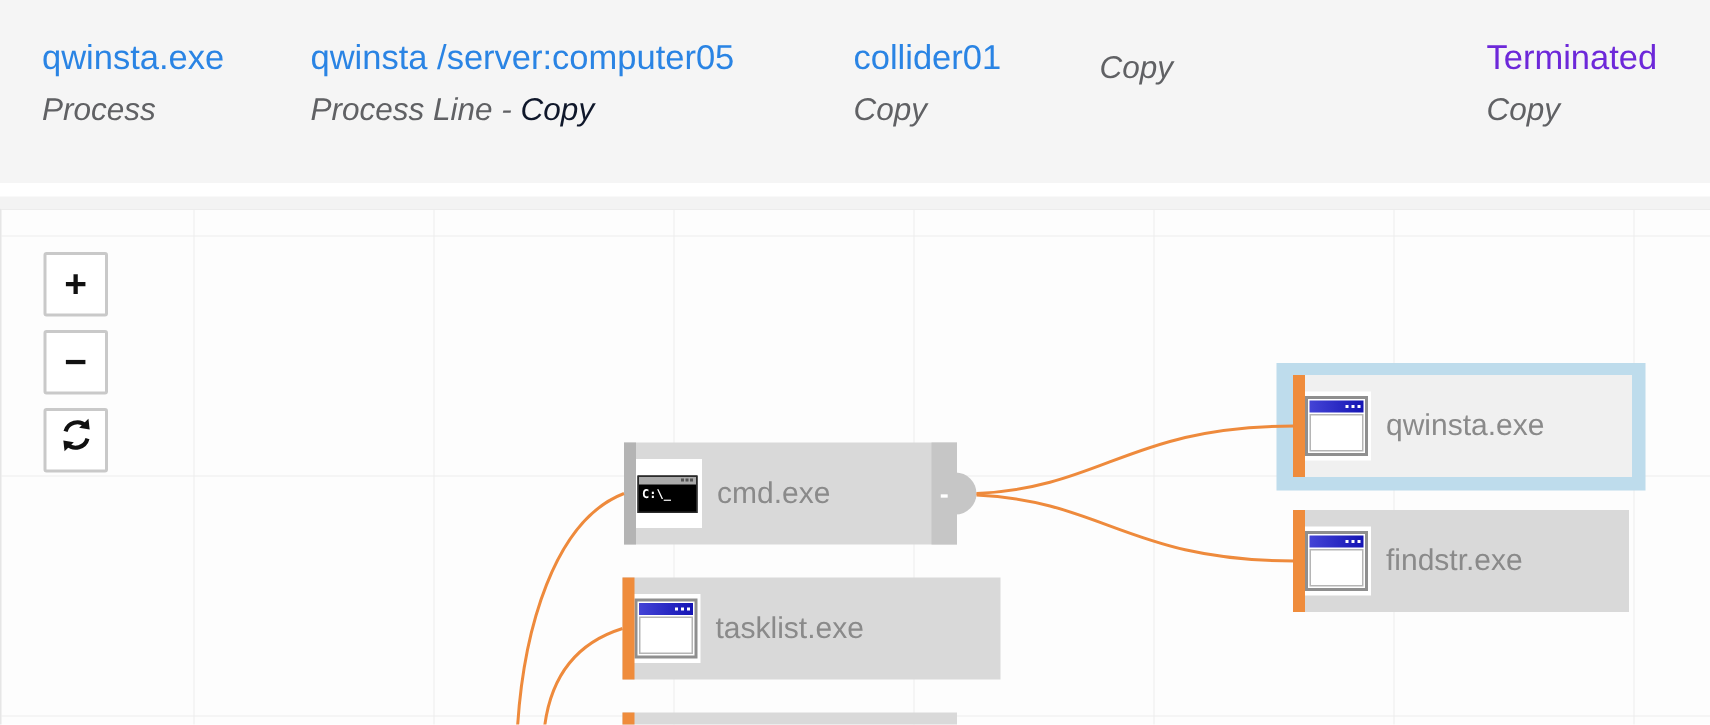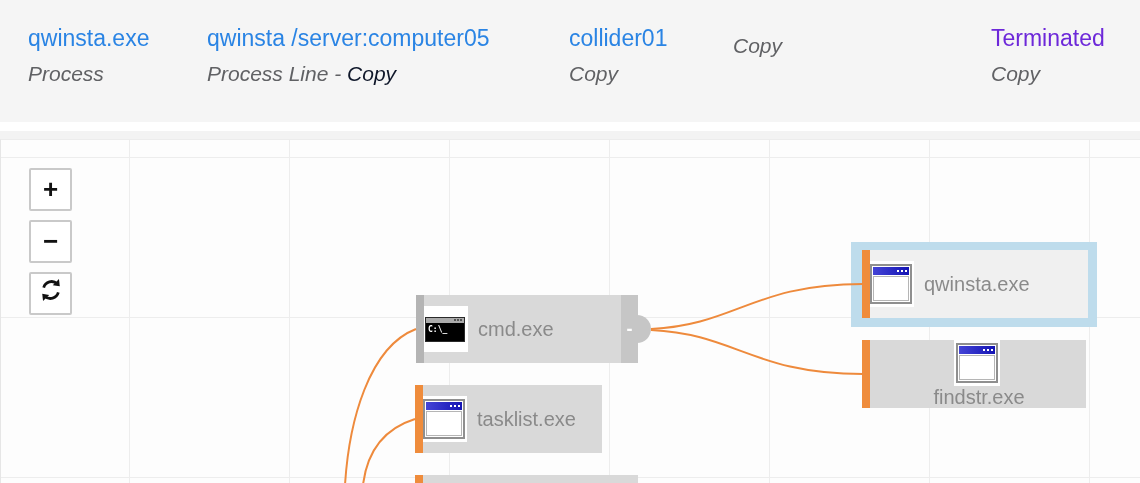--- a/index.html
+++ b/index.html
@@ -157,36 +157,36 @@
             <i></i>
             <i></i>
             <i></i>
           </div>
           <div class="app-body"></div>
         </div>
     </div>
     <div class="node-label">qwinsta.exe</div>
   </div>
 
-  <div class="node" style="left:861px; top:200px; width:224px;flex-direction:column;">
+  <div class="node" style="left:861px; top:200px; width:224px;">
     <div class="accent orange"></div>
     <div class="app-icon">
       <div class="app-win">
           <div class="app-bar">
             <i></i>
             <i></i>
             <i></i>
           </div>
           <div class="app-body"></div>
         </div>
     </div>
     <div class="node-label">findstr.exe</div>
   </div>
 
-  <div class="node" style="left:414px; top:245px; width:187px;">
+  <div class="node" style="left:414px; top:245px; width:252px;">
     <div class="accent orange"></div>
     <div class="app-icon">
       <div class="app-win">
           <div class="app-bar">
             <i></i>
             <i></i>
             <i></i>
           </div>
           <div class="app-body"></div>
         </div>

